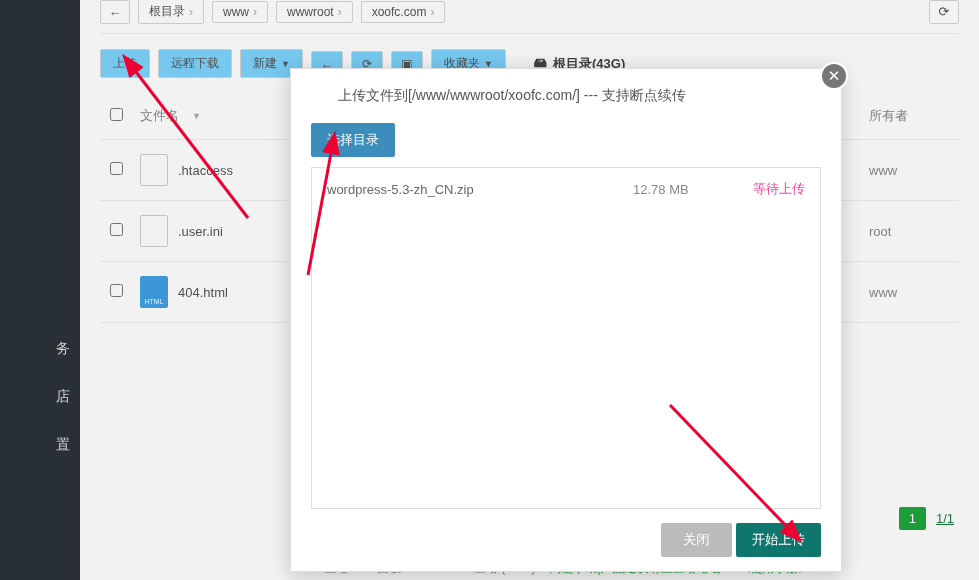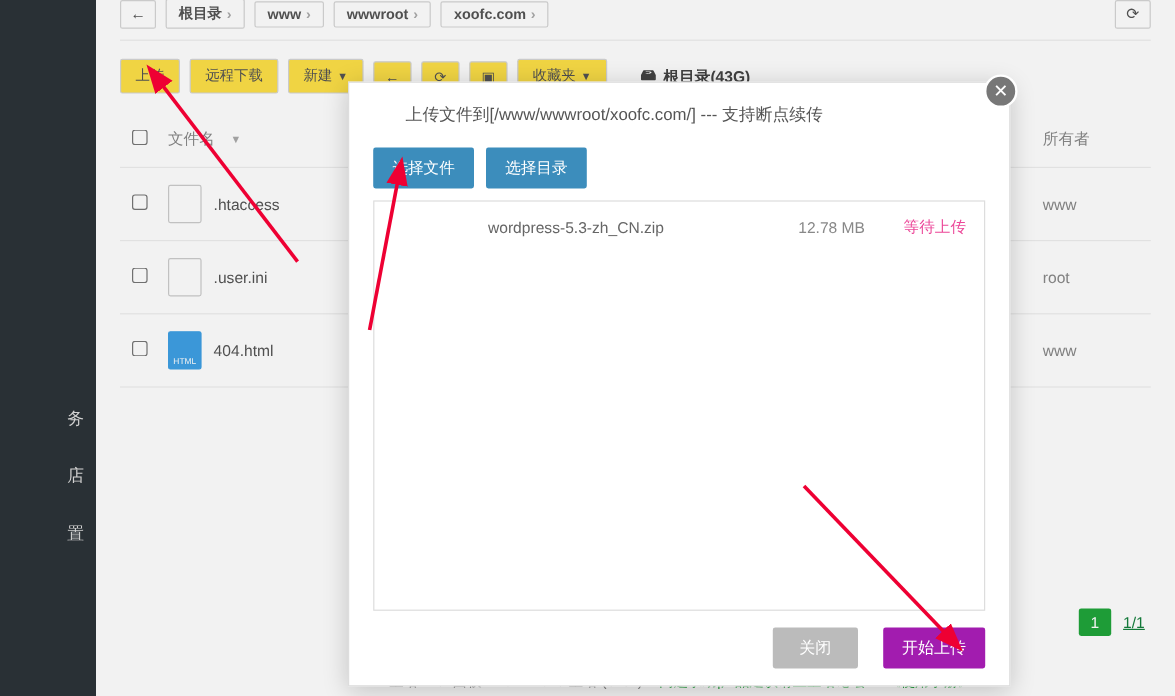--- a/index.html
+++ b/index.html
@@ -40,39 +40,39 @@
       display: flex; align-items: center; justify-content: center;
       cursor: pointer;
     }
     .crumb {
       padding: 3px 10px;
       border: 1px solid #d5d5d5;
       border-radius: 2px;
       font-size: 12px;
       cursor: pointer;
       color: #555;
-      display: flex; align-items: center; gap: 4px; font-weight: bold;
+      display: flex; align-items: center; gap: 4px;
     }
     .refresh-box {
       width: 30px; height: 24px;
       border: 1px solid #d5d5d5; border-radius: 2px;
       display: flex; align-items: center; justify-content: center;
       margin-left: auto;
       cursor: pointer;
     }
     .stats { font-size: 12px; color: #888; margin-left: 10px; }
     .stats .green { color: #20a53a; }
     .toolbar {
       display: flex; align-items: center; gap: 8px;
       padding: 15px 0;
     }
     .btn {
       padding: 5px 12px;
       border: 1px solid #d5d5d5;
-      background: #fde047;
+      background: #7dd3fc;
       border-radius: 2px;
       font-size: 12px;
       cursor: pointer;
       display: flex; align-items: center; gap: 4px;
       color: #555;
     }
     .btn.icon-only { width: 32px; justify-content: center; padding: 5px 0; }
     .disk-label {
       margin-left: 20px;
       display: flex; align-items: center; gap: 6px;
@@ -152,35 +152,34 @@
       background: #3c8dbc; border: none; color: #fff;
       padding: 8px 16px; font-size: 13px; border-radius: 2px;
       cursor: pointer;
     }
     .file-list-box {
       border: 1px solid #ddd; flex: 1; overflow: auto;
     }
     .file-item {
       display: flex; align-items: center;
       padding: 12px 15px;
-      text-align: center;
     }
     .fi-name { flex: 1; color: #666; }
     .fi-size { width: 120px; color: #888; }
     .fi-status { color: #ec4899; }
     .modal-footer {
       padding: 14px 20px;
-      display: flex; justify-content: flex-end; gap: 21px;
+      display: flex; justify-content: flex-end; gap: 4px;
     }
     .btn-cancel {
       background: #bbb; border: none; color: #fff;
       padding: 8px 22px; border-radius: 2px; cursor: pointer;
     }
     .btn-upload {
-      background: #a21caf; border: none; color: #fff;
+      background: #0f766e; border: none; color: #fff;
       padding: 8px 16px; border-radius: 2px; cursor: pointer;
     }
     .arrow {
       position: absolute;
       pointer-events: none;
     }
     svg.arrow-svg { overflow: visible; }
   </style>
 </head>
 <body>
@@ -299,21 +298,20 @@
 
 <div class="overlay"></div>
 
 <div class="modal">
   <div class="modal-close">
     <span>✕</span>
   </div>
   <div class="modal-title">上传文件到[/www/wwwroot/xoofc.com/] --- 支持断点续传</div>
   <div class="modal-body">
     <div class="modal-buttons">
-      <button class="btn-primary">选择文件</button>
       <button class="btn-primary">选择目录</button>
     </div>
     <div class="file-list-box">
       <div class="file-item">
         <div class="fi-name">wordpress-5.3-zh_CN.zip</div>
         <div class="fi-size">12.78 MB</div>
         <div class="fi-status">等待上传</div>
       </div>
     </div>
   </div>

